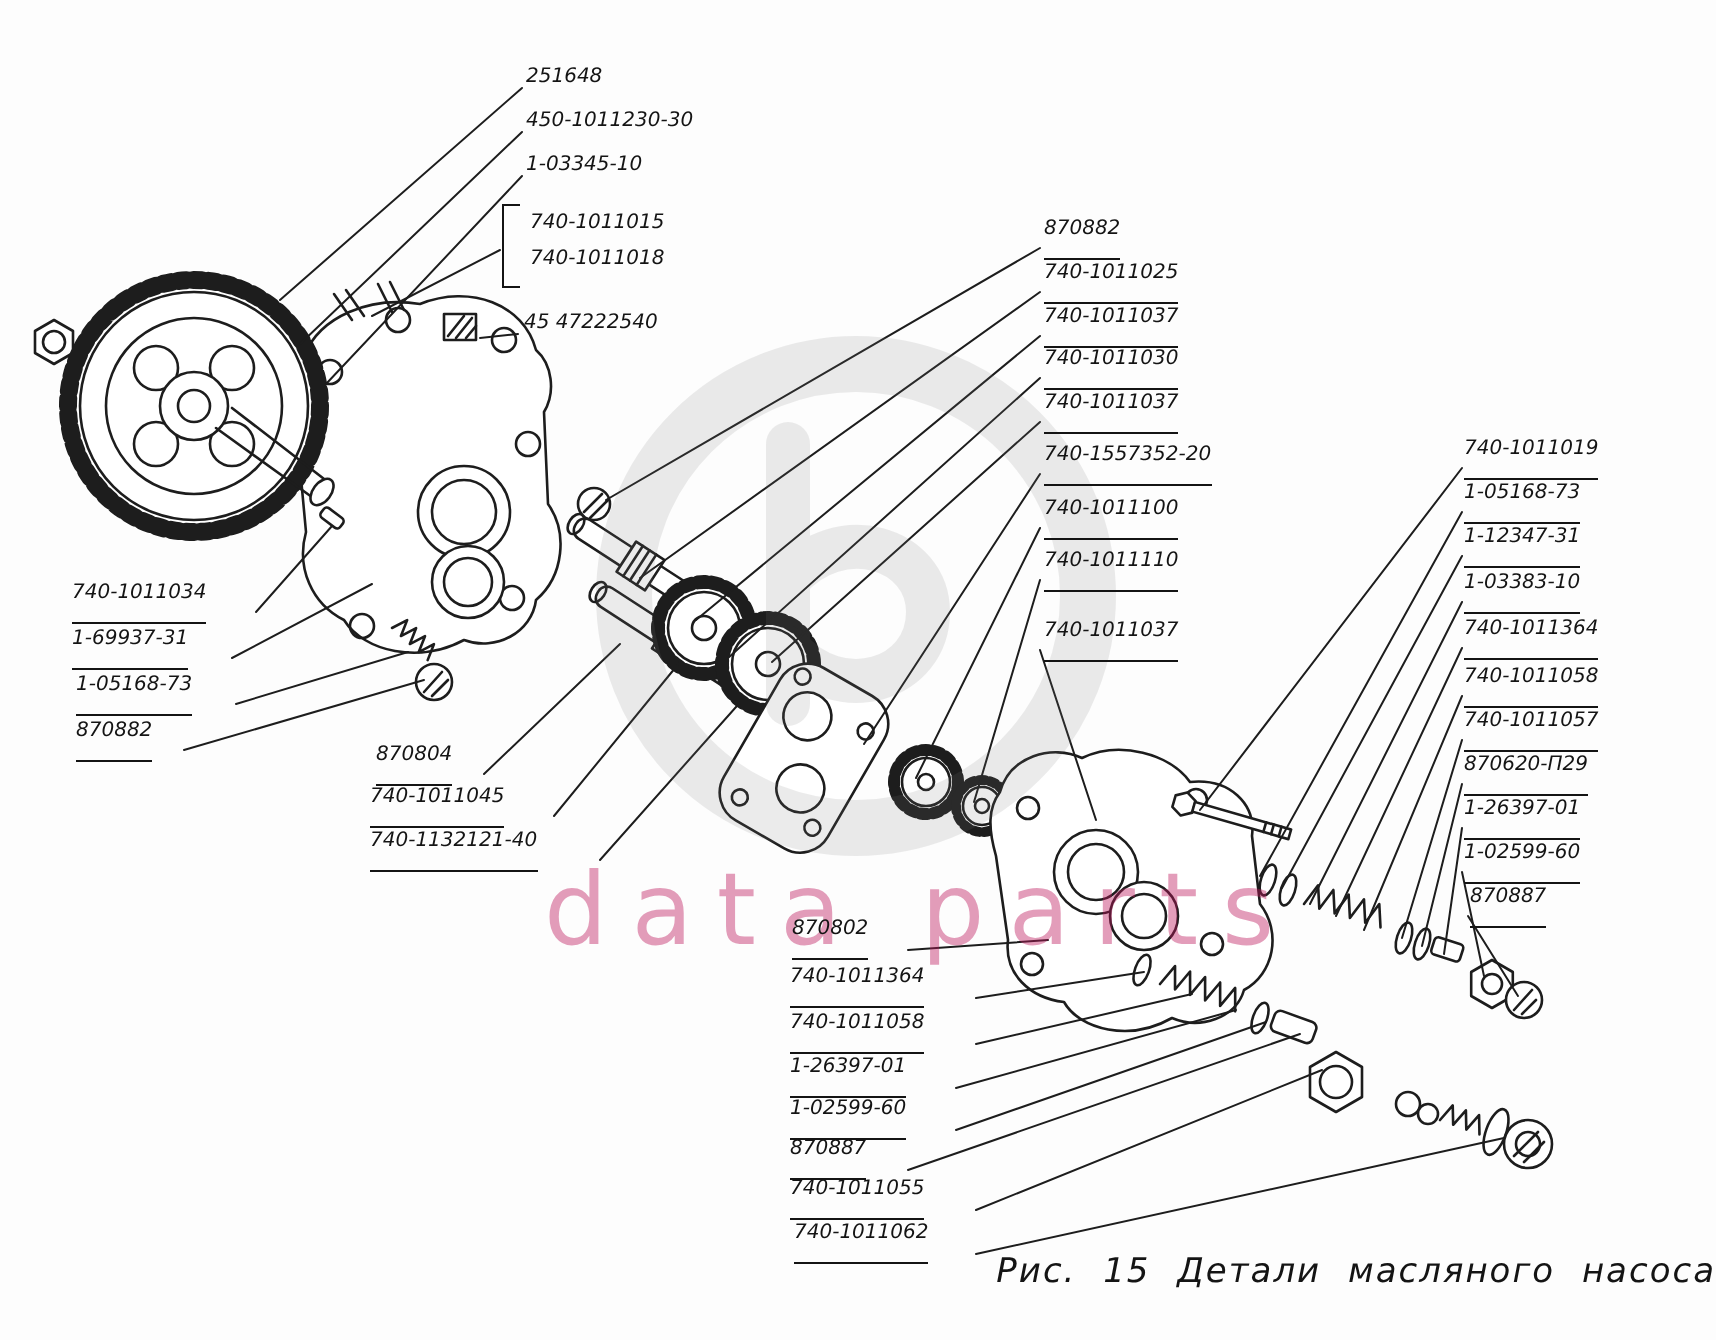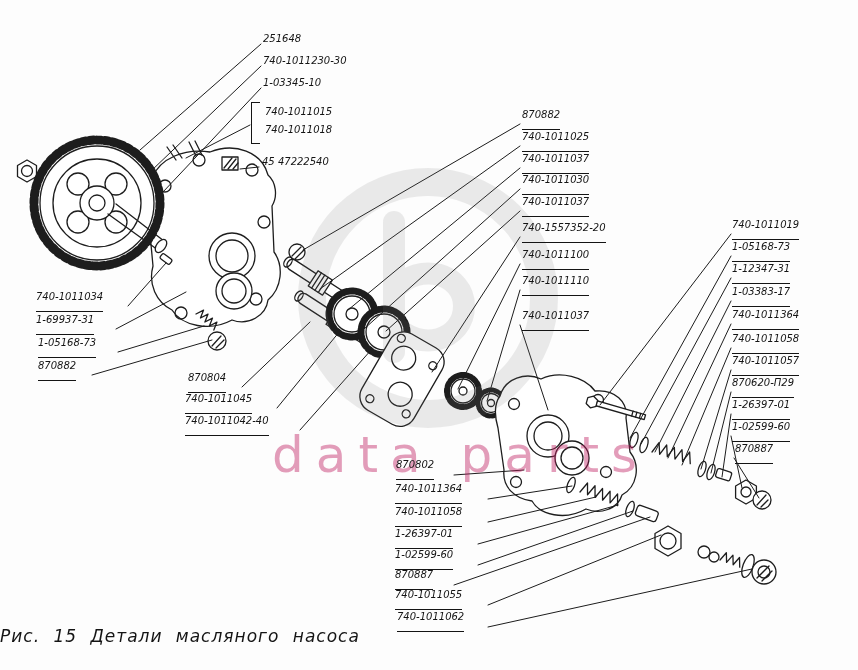--- a/index.html
+++ b/index.html
@@ -23,21 +23,21 @@
   }
   .label.u{border-bottom:1.4px solid #141414;padding-bottom:5px}
   .bracket{
     position:absolute;left:251px;top:102px;width:8px;height:40px;z-index:3;
     border-left:1.6px solid #141414;
     border-top:1.6px solid #141414;
     border-bottom:1.6px solid #141414;
   }
   .caption{
     position:absolute;left:0;right:0;top:626px;z-index:3;
-    text-align:left;font-style:italic;font-size:17px;color:#141414;
+    text-align:right;font-style:italic;font-size:17px;color:#141414;
     word-spacing:7px;letter-spacing:1px;
   }
 </style>
 </head>
 <body>
 
 <div class="stage">
 
   <svg class="art" width="858" height="670" viewBox="0 0 858 670" xmlns="http://www.w3.org/2000/svg">
 
@@ -270,52 +270,52 @@
     <g opacity="0.14" stroke="#777" fill="none" stroke-linecap="round">
       <circle cx="428" cy="298" r="116" stroke-width="28"></circle>
       <path d="M394,222 L394,352" stroke-width="22"></path>
       <path d="M394,290 C420,260 464,274 464,306 C464,340 420,354 394,324" stroke-width="22"></path>
     </g>
   </svg>
 
   <div class="wm-text">data parts</div>
 
   <div class="label" style="left:263px;top:30px">251648</div>
-  <div class="label" style="left:263px;top:52px">740-1011230-30</div>
+  <div class="label" style="left:263px;top:52px">450-1011230-30</div>
   <div class="label" style="left:263px;top:74px">1-03345-10</div>
 
   <div class="bracket"></div>
   <div class="label" style="left:265px;top:103px">740-1011015</div>
   <div class="label" style="left:265px;top:121px">740-1011018</div>
 
   <div class="label" style="left:262px;top:153px">45 47222540</div>
 
   <div class="label u" style="left:36px;top:288px">740-1011034</div>
   <div class="label u" style="left:36px;top:311px">1-69937-31</div>
   <div class="label u" style="left:38px;top:334px">1-05168-73</div>
   <div class="label u" style="left:38px;top:357px">870882</div>
 
   <div class="label u" style="left:188px;top:369px">870804</div>
   <div class="label u" style="left:185px;top:390px">740-1011045</div>
-  <div class="label u" style="left:185px;top:412px">740-1011042-40</div>
+  <div class="label u" style="left:185px;top:412px">740-1132121-40</div>
 
   <div class="label u" style="left:522px;top:106px">870882</div>
   <div class="label u" style="left:522px;top:128px">740-1011025</div>
   <div class="label u" style="left:522px;top:150px">740-1011037</div>
   <div class="label u" style="left:522px;top:171px">740-1011030</div>
   <div class="label u" style="left:522px;top:193px">740-1011037</div>
   <div class="label u" style="left:522px;top:219px">740-1557352-20</div>
   <div class="label u" style="left:522px;top:246px">740-1011100</div>
   <div class="label u" style="left:522px;top:272px">740-1011110</div>
   <div class="label u" style="left:522px;top:307px">740-1011037</div>
 
   <div class="label u" style="left:732px;top:216px">740-1011019</div>
   <div class="label u" style="left:732px;top:238px">1-05168-73</div>
   <div class="label u" style="left:732px;top:260px">1-12347-31</div>
-  <div class="label u" style="left:732px;top:283px">1-03383-17</div>
+  <div class="label u" style="left:732px;top:283px">1-03383-10</div>
   <div class="label u" style="left:732px;top:306px">740-1011364</div>
   <div class="label u" style="left:732px;top:330px">740-1011058</div>
   <div class="label u" style="left:732px;top:352px">740-1011057</div>
   <div class="label u" style="left:732px;top:374px">870620-П29</div>
   <div class="label u" style="left:732px;top:396px">1-26397-01</div>
   <div class="label u" style="left:732px;top:418px">1-02599-60</div>
   <div class="label u" style="left:735px;top:440px">870887</div>
 
   <div class="label u" style="left:396px;top:456px">870802</div>
   <div class="label u" style="left:395px;top:480px">740-1011364</div>

